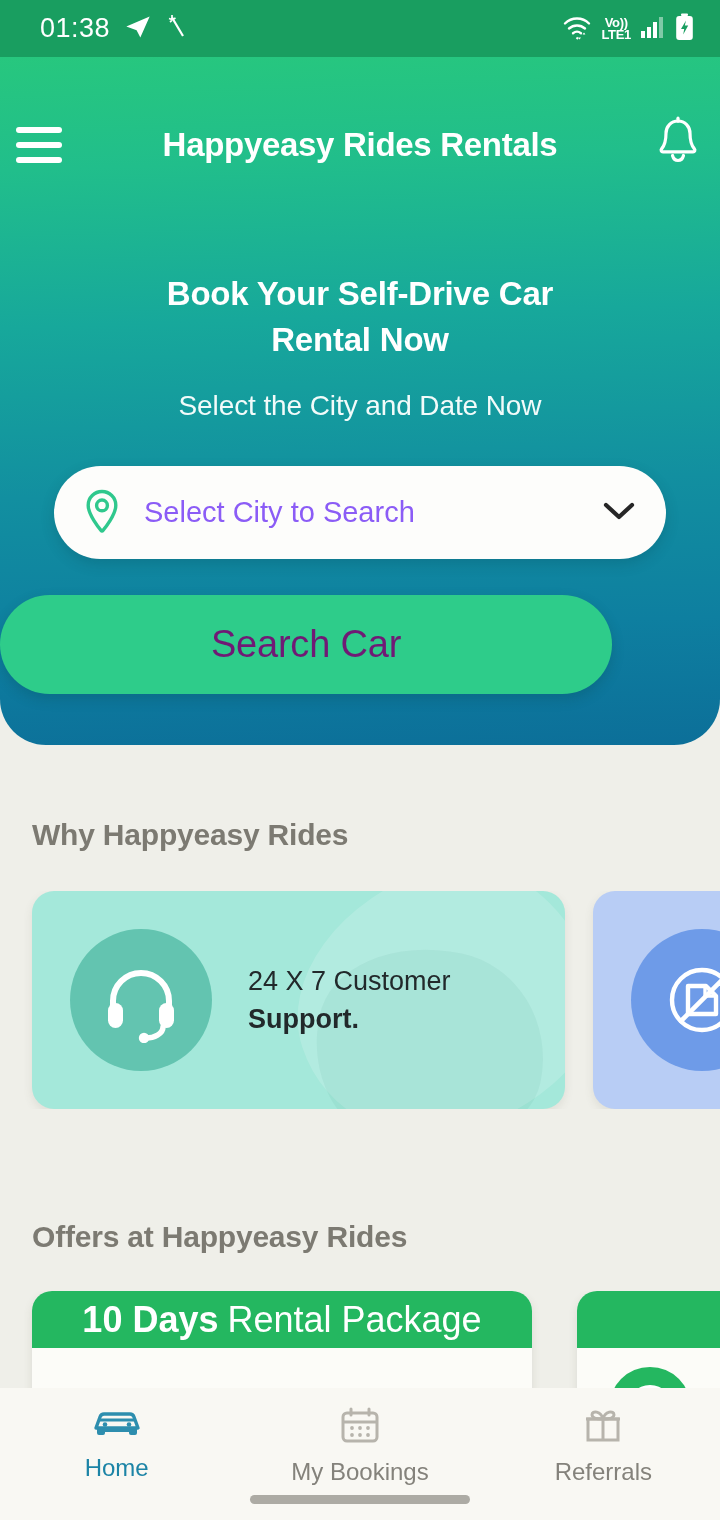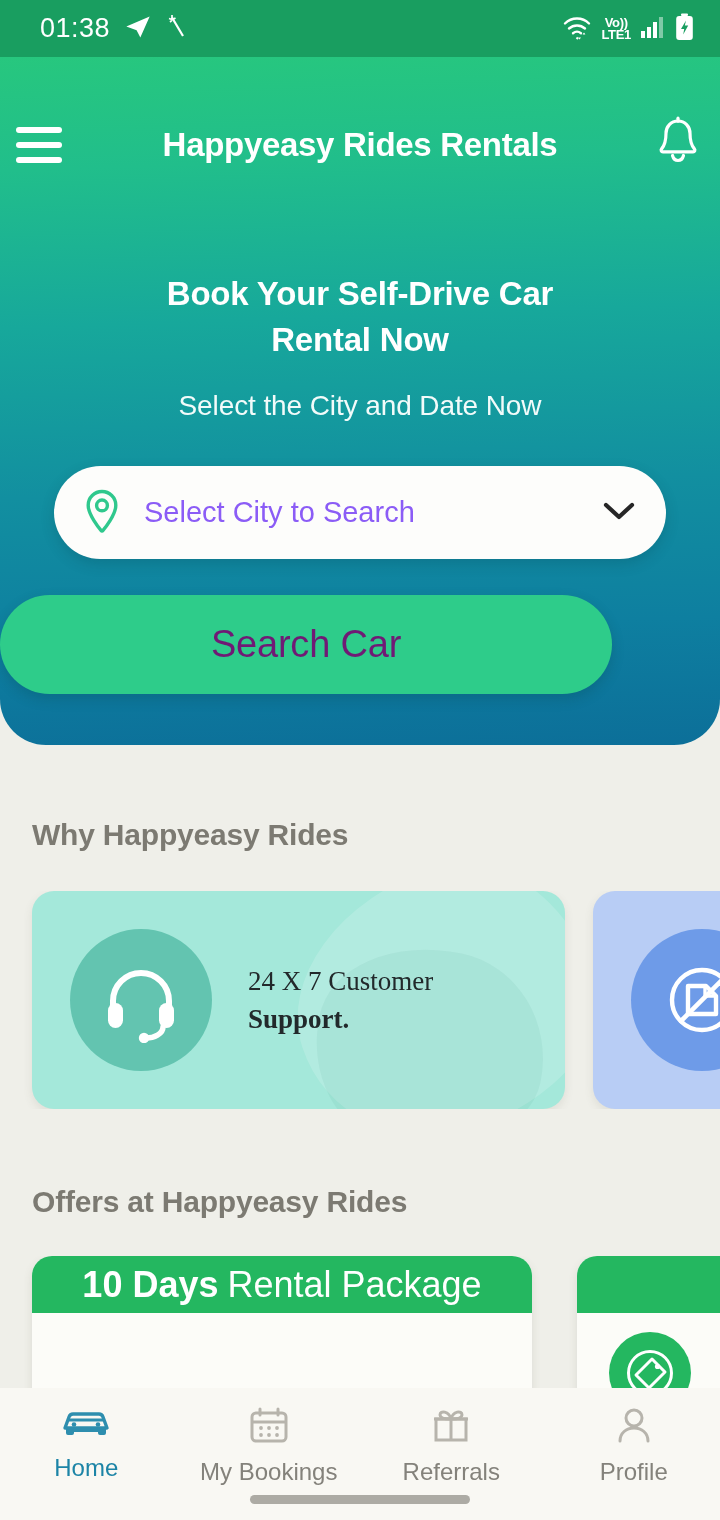--- a/index.html
+++ b/index.html
@@ -72,21 +72,21 @@
 
   
   .section-title{
     font-size:30px; font-weight:700; color:#7C7A72; letter-spacing:-.2px;
   }
   .why-wrap{ position:absolute; top:805px; left:0; width:720px; }
   .why-wrap .section-title{ margin-left:32px;margin-top:13px; }
 
   .hscroll{
     margin-top:39px; display:flex; gap:28px; padding-left:32px;
-    width:720px; overflow:hidden;font-family:Liberation Serif, serif;
+    width:720px; overflow:hidden;
   }
   .feat-card{
     flex:0 0 auto; width:533px; height:218px; border-radius:22px;
     position:relative; overflow:hidden; display:flex; align-items:center;
     box-shadow:0 4px 10px rgba(80,80,60,.10);
   }
   .feat-card.mint{ background:#A4E8DA; }
   .feat-card.blue{ background:#B8CDF5; }
   .leaf{
     position:absolute; right:-30px; top:-20px; width:300px; height:260px;
@@ -107,21 +107,21 @@
   }
   .feat-card.mint .feat-icon{ background:#63C4B0; }
   .feat-card.blue .feat-icon{ background:#6E9BE8; }
   .feat-text{
     margin-left:36px; position:relative; z-index:2;
     font-size:27px; color:#22292B; line-height:1.42;
   }
   .feat-text b{ font-weight:700; display:block; }
 
   
-  .offers-wrap{ position:absolute; top:1185px; left:0; width:580px; }
+  .offers-wrap{ position:absolute; top:1220px; left:0; width:580px; }
   .offers-wrap .section-title{ margin-left:32px; }
   .offer-scroll{
     margin-top:37px; display:flex; gap:45px; padding-left:32px;
     width:720px; overflow:hidden;
   }
   .offer-card{
     flex:0 0 auto; width:500px; border-radius:20px; overflow:hidden;
     background:#FCFCF8; box-shadow:0 4px 10px rgba(80,80,60,.12);
   }
   .offer-head{
@@ -360,25 +360,16 @@
       <svg width="40" height="38" viewBox="0 0 40 38">
         <rect x="5" y="13" width="30" height="21" fill="none" stroke="#B7B4AC" stroke-width="3"></rect>
         <path d="M3 13h34" stroke="#B7B4AC" stroke-width="3"></path>
         <path d="M20 13v21" stroke="#B7B4AC" stroke-width="3"></path>
         <path d="M20 13c-2-8-11-9-11-4 0 3 5 4 11 4zM20 13c2-8 11-9 11-4 0 3-5 4-11 4z" fill="none" stroke="#B7B4AC" stroke-width="3"></path>
       </svg>
     </span>
     <span class="nav-label">Referrals</span>
   </div>
 
-  <div class="nav-item">
-    <span>
-      <svg width="38" height="38" viewBox="0 0 38 38">
-        <circle cx="19" cy="12" r="8" fill="none" stroke="#B7B4AC" stroke-width="3"></circle>
-        <path d="M5 35c0-8 6.3-13 14-13s14 5 14 13" fill="none" stroke="#B7B4AC" stroke-width="3" stroke-linecap="round"></path>
-      </svg>
-    </span>
-    <span class="nav-label">Profile</span>
-  </div>
 
 </div>
 
 <div class="home-indicator"></div>
 
 </body></html>

